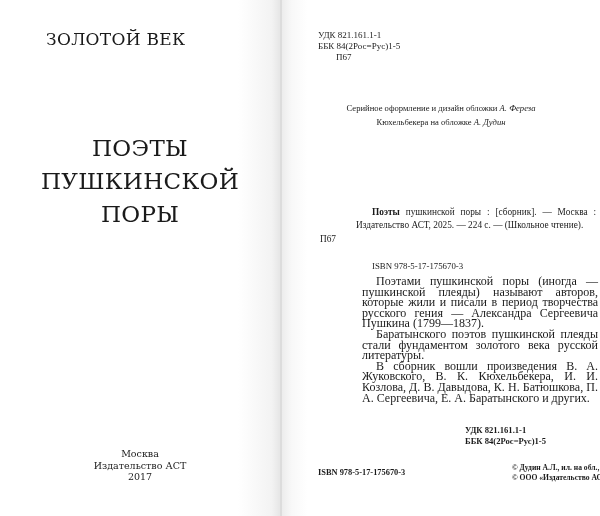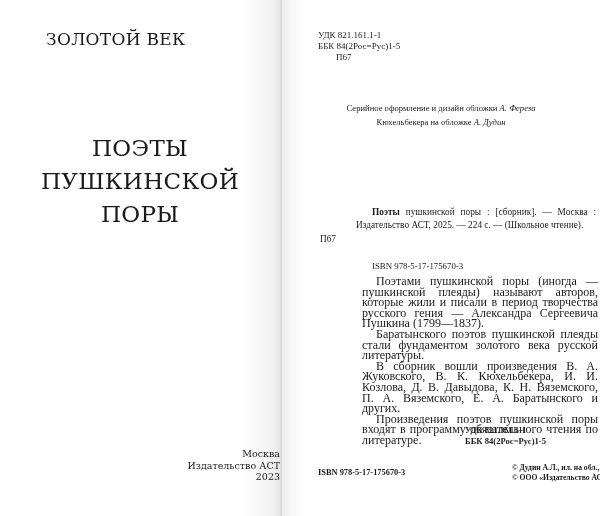--- a/index.html
+++ b/index.html
@@ -11,21 +11,21 @@
   .page { position:absolute; top:0; height:516px; background:#fff; }
   .left-page { left:0; width:280px;
     background: linear-gradient(to right, #ffffff 0%, #ffffff 85%, #f3f3f3 97%, #e6e6e6 100%); }
   .gutter { position:absolute; left:280px; top:0; width:2px; height:516px; background:#dcdcdc; }
   .right-page { left:282px; width:318px;
     background: linear-gradient(to right, #ececec 0%, #f8f8f8 3%, #ffffff 8%, #ffffff 100%); }
 
   .series { position:absolute; left:46px; top:29px; font-size:17px; letter-spacing:0.3px; }
   .title { position:absolute; left:0; width:280px; top:132px; text-align:center;
     font-size:23px; line-height:33px; letter-spacing:0.3px; }
-  .imprint { position:absolute; left:0; width:280px; top:448px; text-align:right;
+  .imprint { position:absolute; left:0; width:280px; top:448px; text-align:center;
     font-size:9.5px; line-height:11.5px; }
 
   .r { position:absolute; font-size:8.4px; line-height:10.5px; white-space:nowrap;font-family:Liberation Serif, serif; }
   .codes { left:36px; top:30px; font-size:9px; line-height:11px; }
   .codes .indent { padding-left:18px; }
   .credits { left:0; width:318px; top:101px; text-align:center; font-size:8.6px; line-height:14px; }
   .credits i { font-style:italic; }
 
   .catalog { left:74px; top:206px; width:240px; font-size:9.3px; line-height:13px; white-space:normal; text-indent:16px; text-align:justify; }
   .catalog b { font-weight:bold; }
@@ -44,21 +44,21 @@
 <div class="page left-page">
   <div class="series">ЗОЛОТОЙ ВЕК</div>
   <div class="title">
     <div>ПОЭТЫ</div>
     <div>ПУШКИНСКОЙ</div>
     <div>ПОРЫ</div>
   </div>
   <div class="imprint">
     <div>Москва</div>
     <div>Издательство АСТ</div>
-    <div>2023</div>
+    <div>2017</div>
   </div>
 </div>
 
 <div class="gutter"></div>
 
 <div class="page right-page">
   <div class="r codes">
     <div>УДК 821.161.1-1</div>
     <div>ББК 84(2Рос=Рус)1-5</div>
     <div class="indent">П67</div>
@@ -78,22 +78,21 @@
   <div class="r p67">П67</div>
   <div class="r catalog">
     <b>Поэты</b>
     <span>пушкинской поры : [сборник]. — Москва : Издательство АСТ, 2025. — 224 с. — (Школьное чтение).</span>
   </div>
   <div class="r isbn1">ISBN 978-5-17-175670-3</div>
 
   <div class="r abstract">
     <p>Поэтами пушкинской поры (иногда — пушкинской плеяды) называют авторов, которые жили и писали в период творчества русского гения — Александра Сергеевича Пушкина (1799—1837).</p>
     <p>Баратынского поэтов пушкинской плеяды стали фундаментом золотого века русской литературы.</p>
-    <p>В сборник вошли произведения В. А. Жуковского, В. К. Кюхельбекера, И. И. Козлова, Д. В. Давыдова, К. Н. Вяземского, П. А. Вяземского, Е. А. Баратынского и других.</p>
-    <p>Произведения поэтов пушкинской поры входят в программу обязательного чтения по литературе.</p>
+    <p>В сборник вошли произведения В. А. Жуковского, В. К. Кюхельбекера, И. И. Козлова, Д. В. Давыдова, К. Н. Батюшкова, П. А. Сергеевича, Е. А. Баратынского и других.</p>
   </div>
 
   <div class="r bottom-codes">
     <div>УДК 821.161.1-1</div>
     <div>ББК 84(2Рос=Рус)1-5</div>
   </div>
 
   <div class="r isbn2">ISBN 978-5-17-175670-3</div>
   <div class="r copyright" style="left:230px;">
     <div>© Дудин А.Л., ил. на обл., 2022</div>

